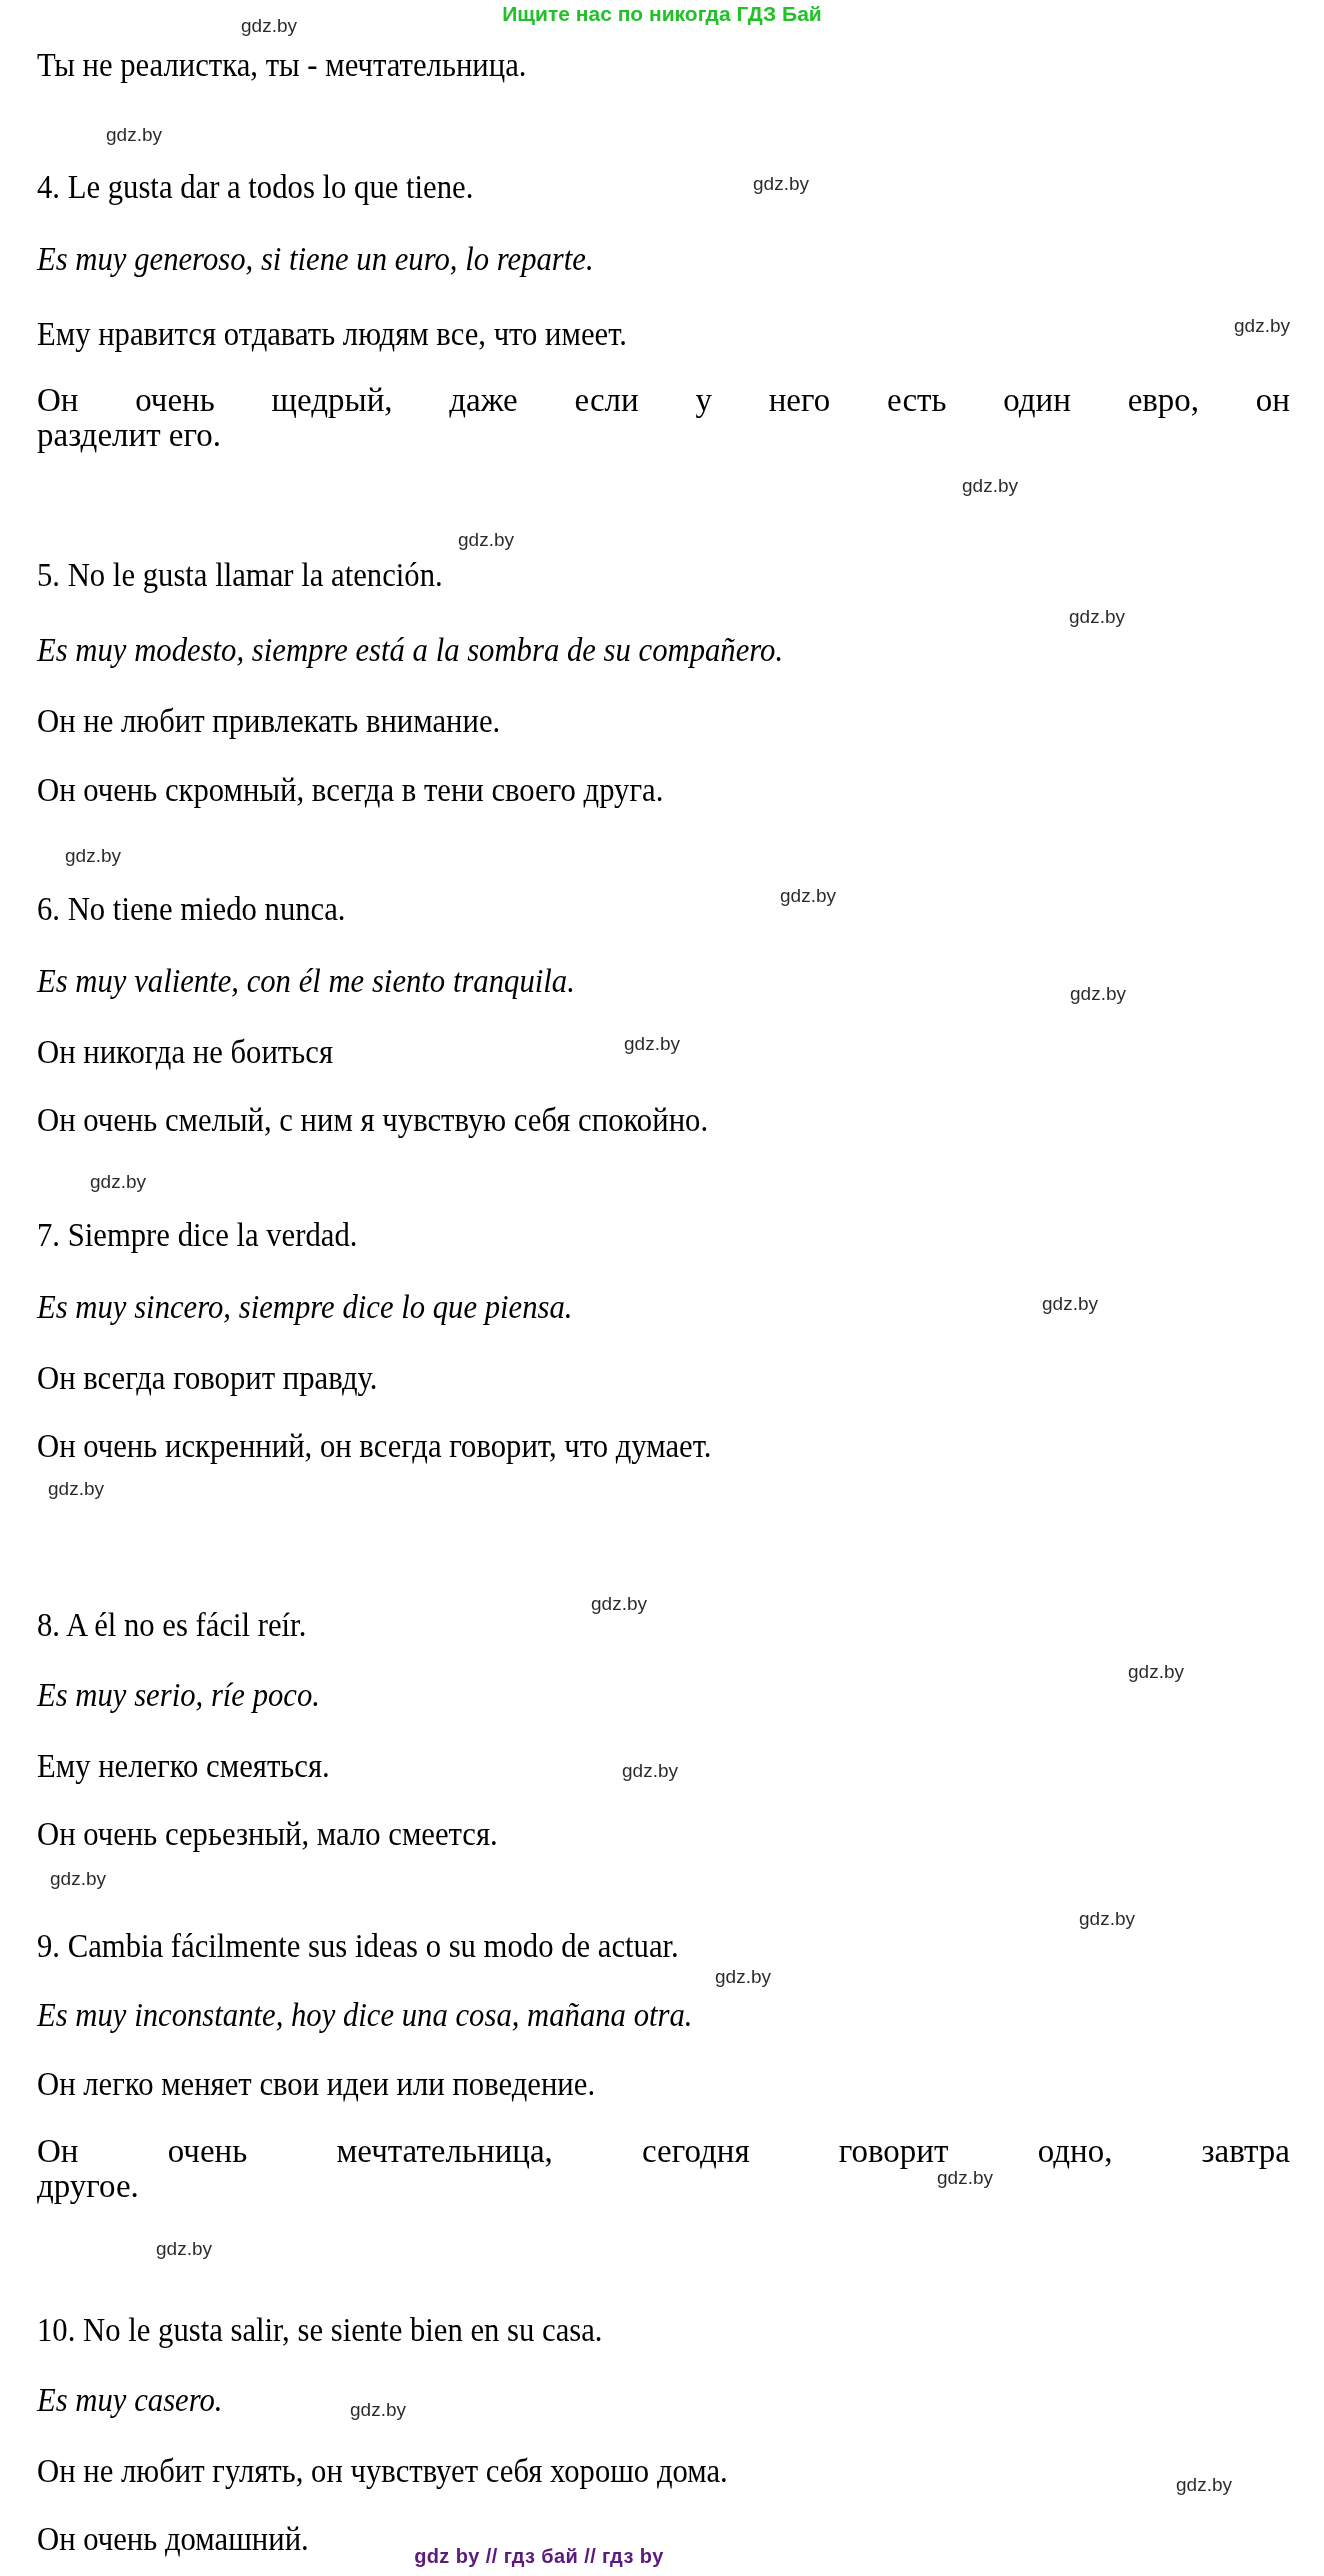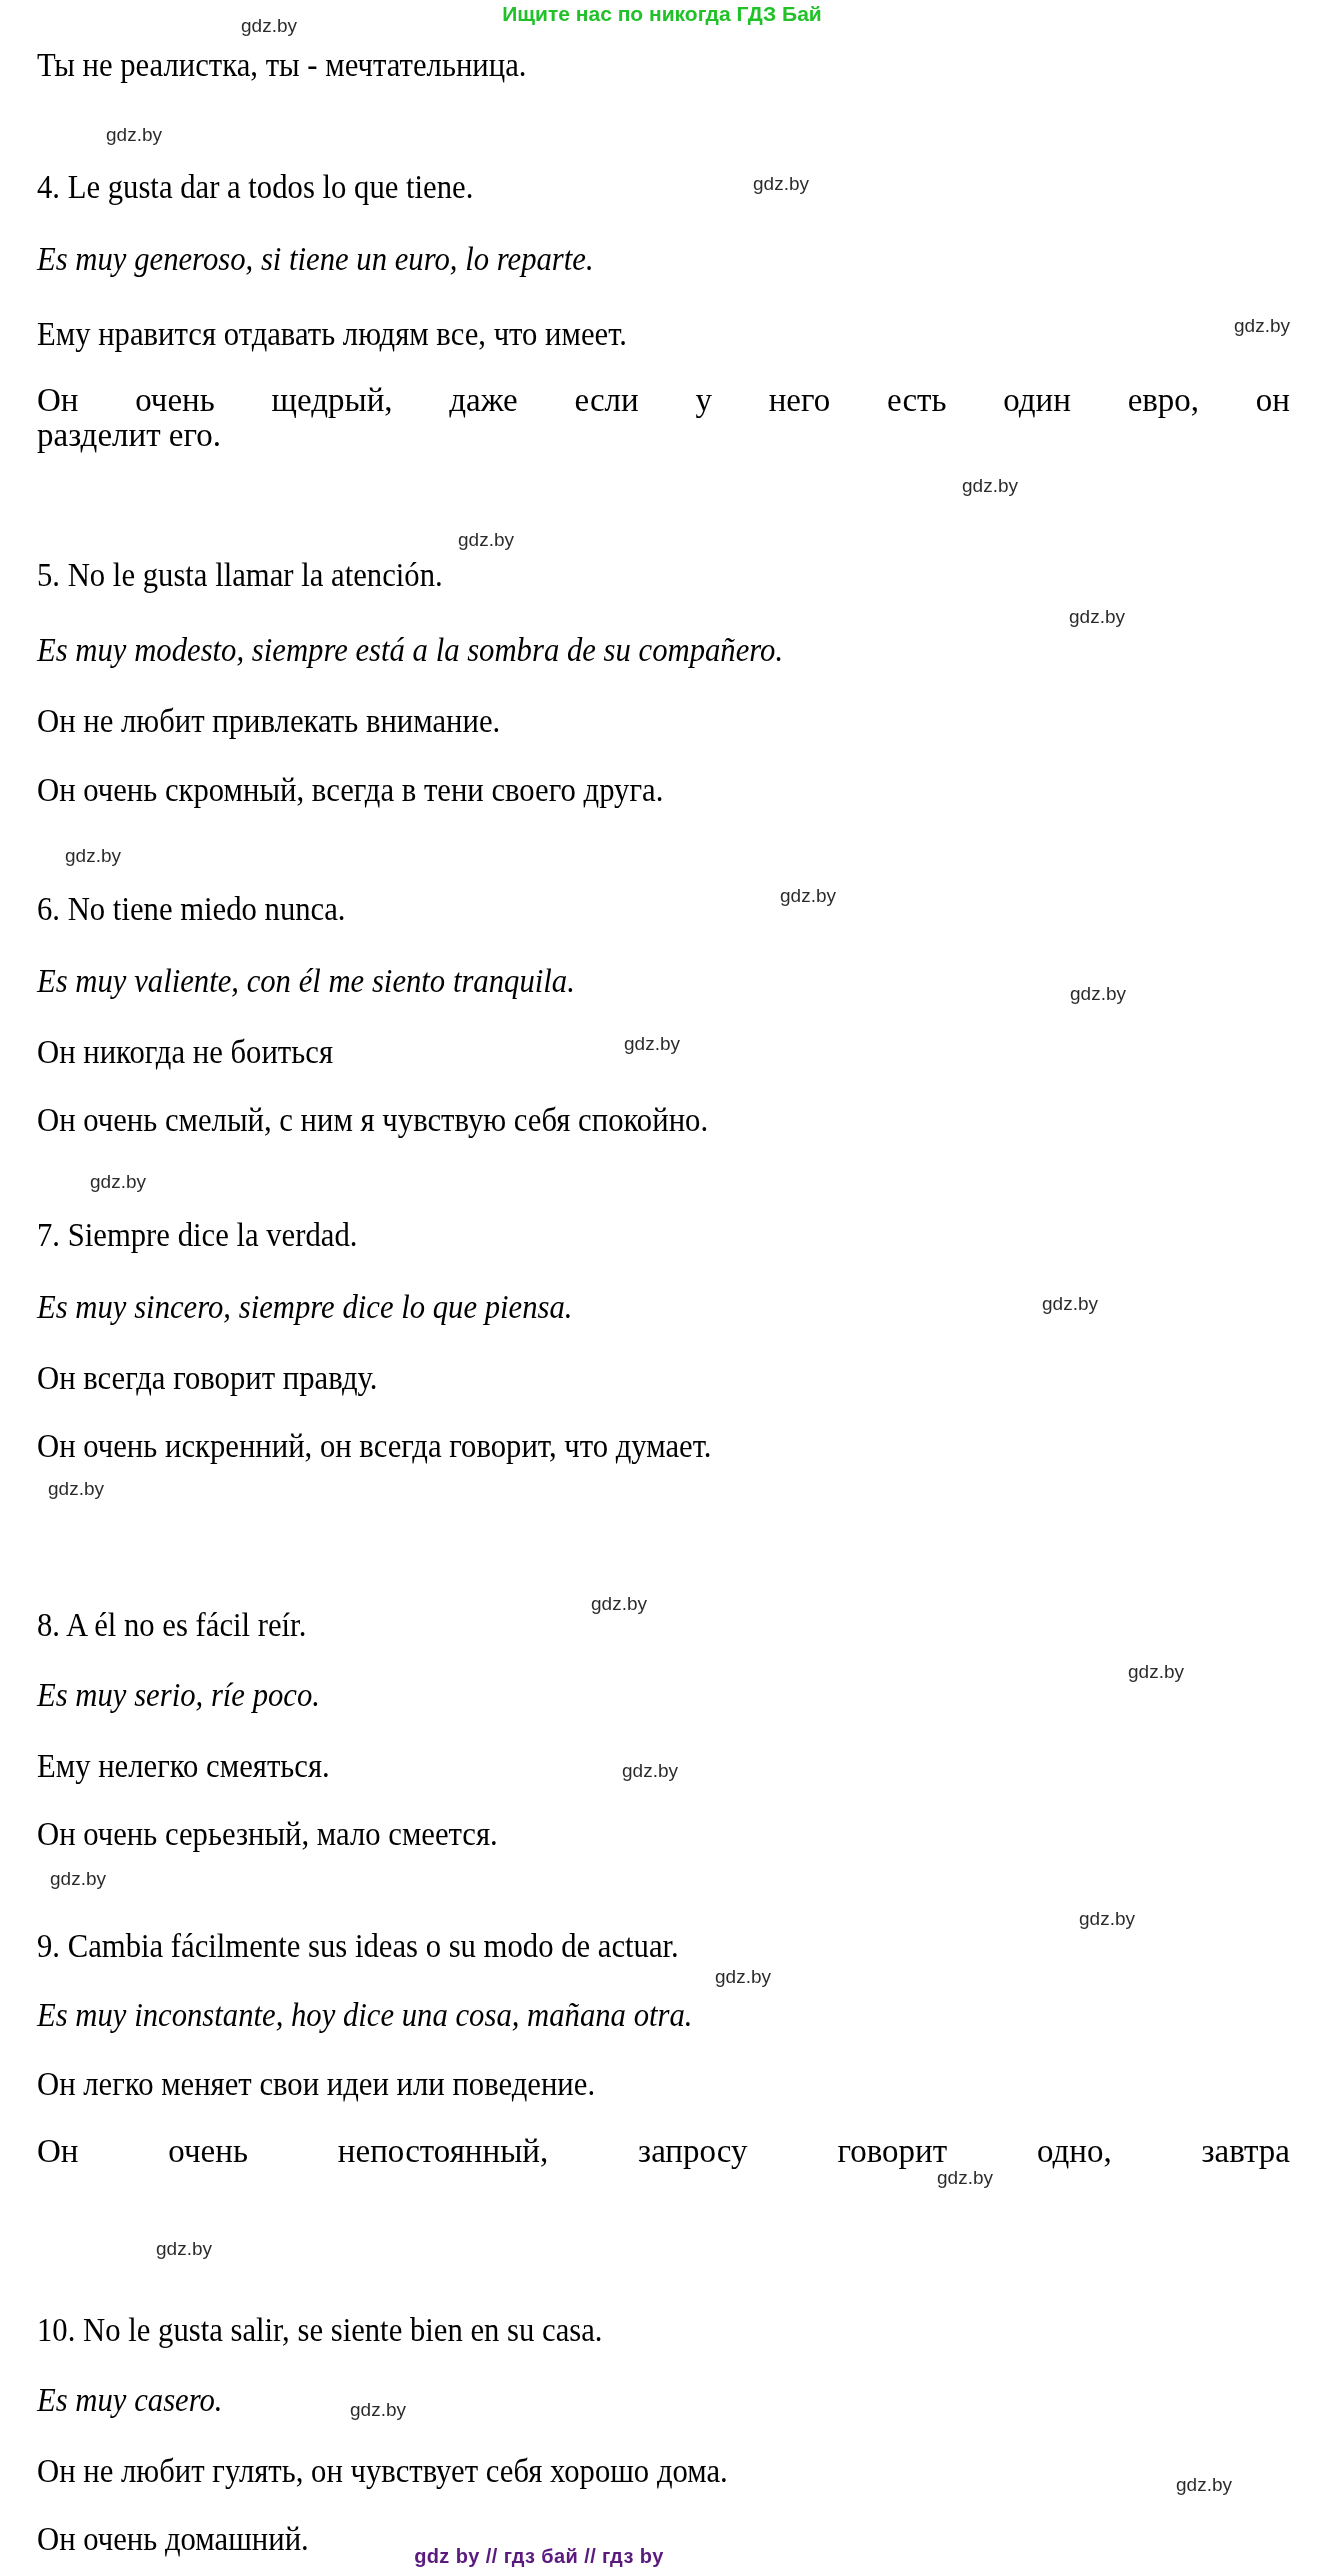--- a/index.html
+++ b/index.html
@@ -144,21 +144,22 @@
 
     <div class="line es" style="top:1608px">8. A él no es fácil reír.</div>
     <div class="line it" style="top:1678px">Es muy serio, ríe poco.</div>
     <div class="line ru" style="top:1749px">Ему нелегко смеяться.</div>
     <div class="line ru" style="top:1817px">Он очень серьезный, мало смеется.</div>
 
     <div class="line es" style="top:1929px">9. Cambia fácilmente sus ideas o su modo de actuar.</div>
     <div class="line it" style="top:1998px">Es muy inconstante, hoy dice una cosa, mañana otra.</div>
     <div class="line ru" style="top:2067px">Он легко меняет свои идеи или поведение.</div>
     <div class="para" style="top:2134px">
-      <span class="just-line">Он очень непостоянный, запросу говорит одно, завтра</span>
+      <span class="just-line">Он очень мечтательница, сегодня говорит одно, завтра</span>
+      <span class="last-line">другое.</span>
     </div>
 
     <div class="line es" style="top:2313px">10. No le gusta salir, se siente bien en su casa.</div>
     <div class="line it" style="top:2383px">Es muy casero.</div>
     <div class="line ru" style="top:2454px">Он не любит гулять, он чувствует себя хорошо дома.</div>
     <div class="line ru" style="top:2522px">Он очень домашний.</div>
 
   </div>
 
   <div id="watermark-layer">

